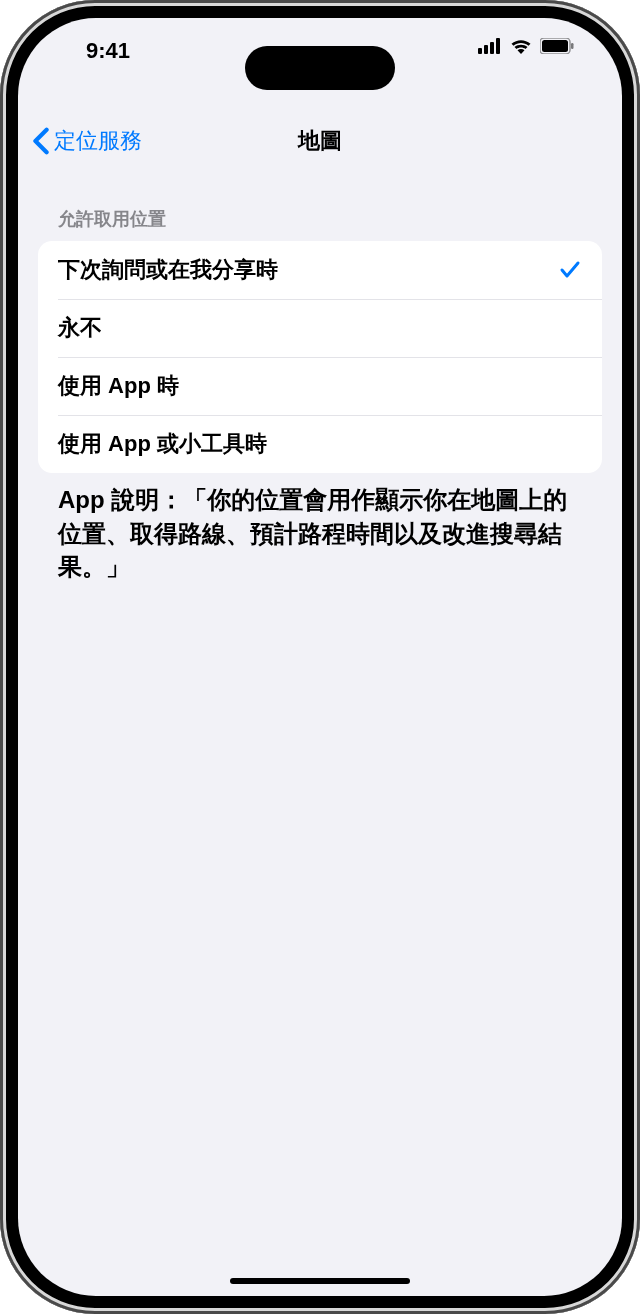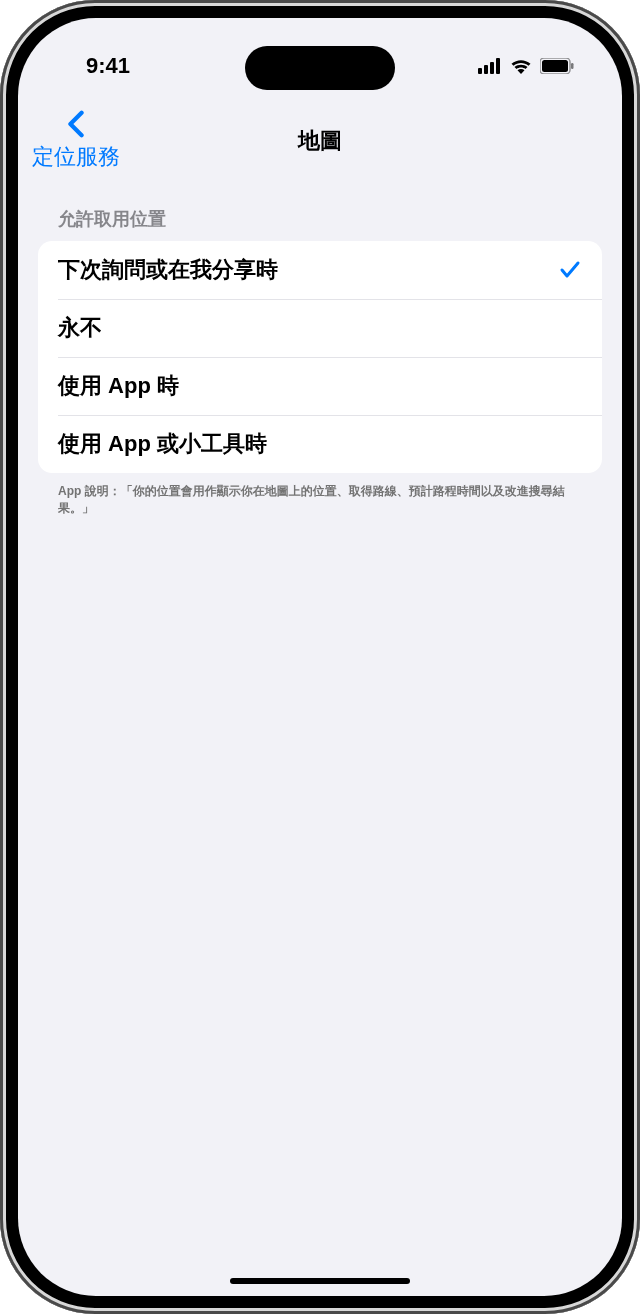--- a/index.html
+++ b/index.html
@@ -44,21 +44,21 @@
       border-radius: 24px;
       z-index: 100;
     }
     .status-bar {
       position: absolute;
       top: 0;
       left: 0;
       right: 0;
       height: 75px;
       display: flex;
-      align-items: center;
+      align-items: flex-start;
       justify-content: space-between;
       padding: 20px 40px 0;
       z-index: 50;
     }
     .status-time {
       font-size: 22px;
       font-weight: 600;
       color: #000;
       margin-left: 28px;
     }
@@ -78,21 +78,20 @@
       align-items: center;
       padding: 0 14px;
     }
     .back-button {
       display: flex;
       align-items: center;
       color: #007aff;
       font-size: 22px;
       gap: 4px;
       cursor: pointer;
-      flex-direction: column;
     }
     .chevron-left {
       width: 18px;
       height: 28px;
     }
     .nav-title {
       position: absolute;
       left: 50%;
       transform: translateX(-50%);
       font-size: 22px;
@@ -107,22 +106,22 @@
       bottom: 0;
       padding: 0 20px;
       font-weight: bold;
     }
     .section-header {
       font-size: 18px;
       color: #86868b;
       padding: 24px 20px 10px;
     }
     .section-footer {
-      font-size: 12px;
-      color: #737373;
+      font-size: 24px;
+      color: #000000;
       padding: 10px 20px 0;
       line-height: 1.4;
     }
     .group {
       background: #fff;
       border-radius: 14px;
       overflow: hidden;
     }
     .row {
       display: flex;

